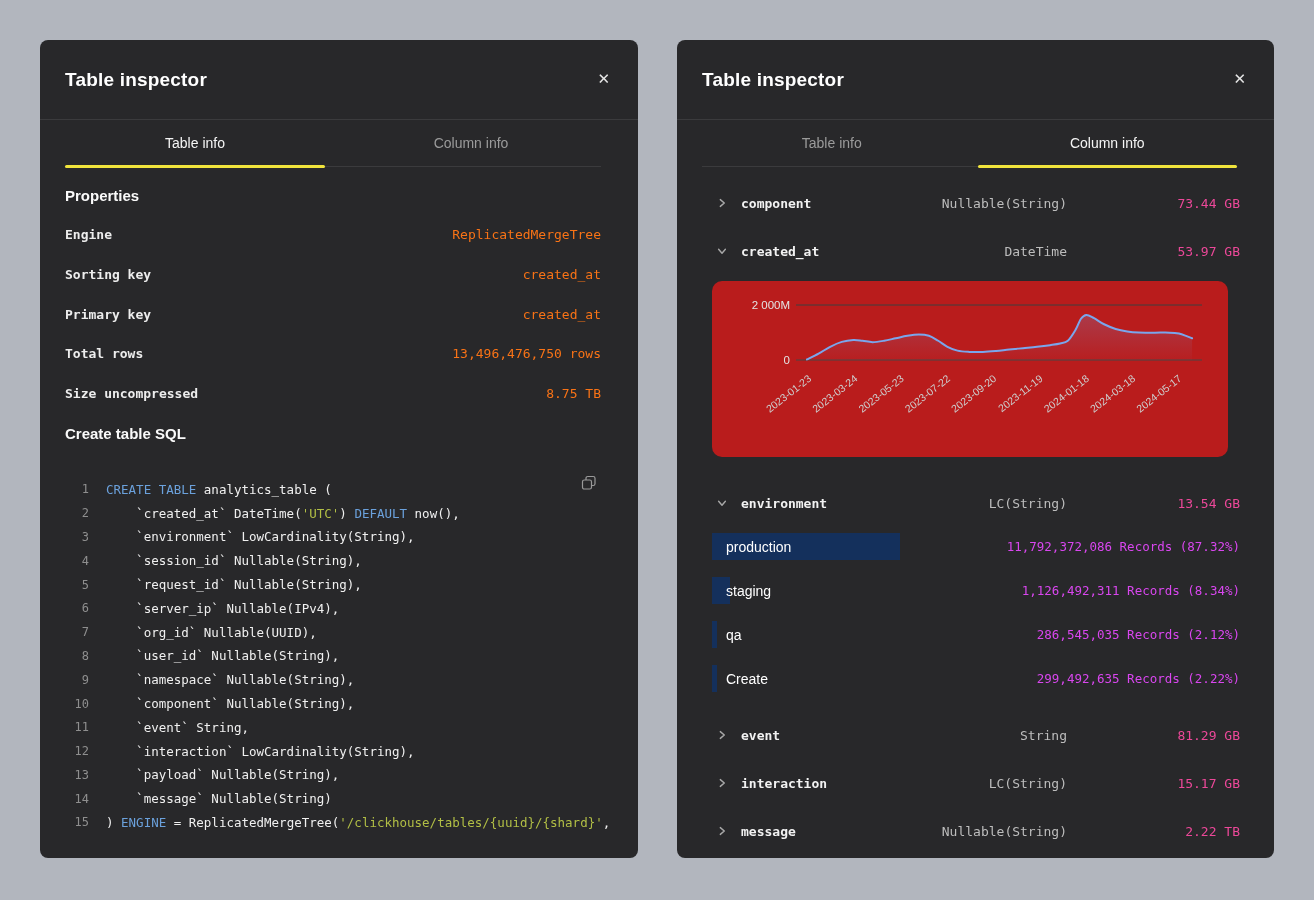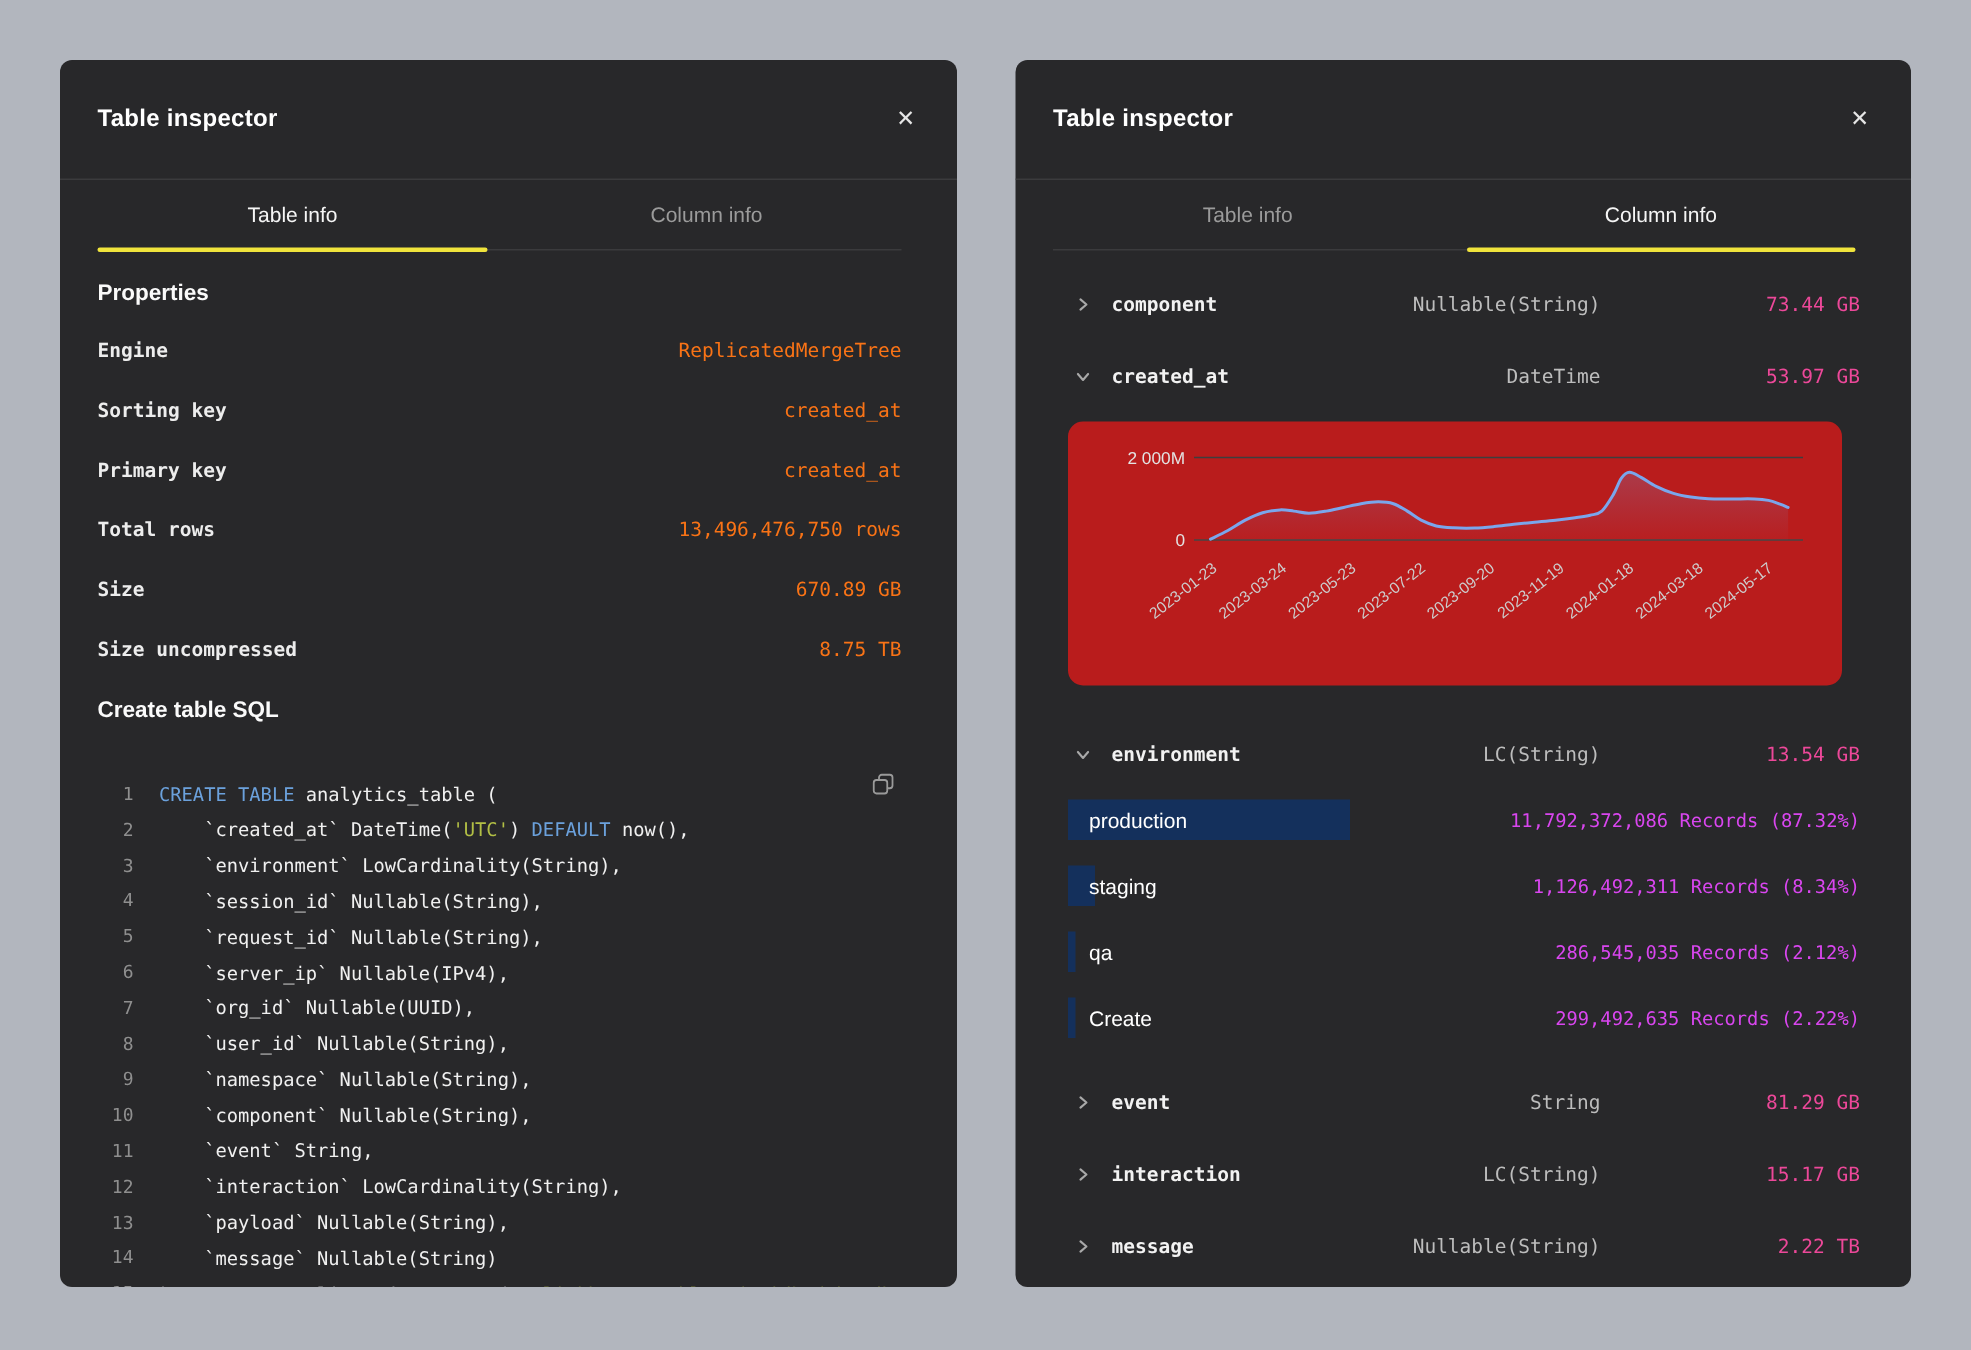--- a/index.html
+++ b/index.html
@@ -14,21 +14,21 @@
     border-radius:8px;overflow:hidden;color:#ececec;
   }
   .modal-left{left:40px;width:598px;}
   .modal-right{left:677px;width:597px;}
 
   .modal-header{
     height:79px;border-bottom:1px solid #3b3b3d;
     display:flex;align-items:center;justify-content:space-between;
     padding:0 24px 0 25px;
   }
-  .modal-title{font-size:16px;font-weight:700;color:#ffffff;letter-spacing:.2px;}
+  .modal-title{font-size:19px;font-weight:700;color:#ffffff;letter-spacing:.2px;}
   .close-btn{
     background:none;border:none;color:#e6e6e6;font-size:15px;line-height:1;
     cursor:pointer;padding:4px;font-family:"DejaVu Sans",sans-serif;
   }
 
   .tabs{display:flex;margin:0 37px 0 25px;height:46px;border-bottom:1px solid #3b3b3d;gap:16px;}
   .tab{
     flex:1;display:flex;align-items:center;justify-content:center;
     font-size:14px;color:#9b9b9b;position:relative;cursor:pointer;
   }
@@ -116,24 +116,20 @@
             <span class="prop-label">Sorting key</span>
             <span class="prop-value">created_at</span>
           </div>
           <div class="prop-row">
             <span class="prop-label">Primary key</span>
             <span class="prop-value">created_at</span>
           </div>
           <div class="prop-row">
             <span class="prop-label">Total rows</span>
             <span class="prop-value">13,496,476,750 rows</span>
-          </div>
-          <div class="prop-row">
-            <span class="prop-label">Size</span>
-            <span class="prop-value">670.89 GB</span>
           </div>
           <div class="prop-row">
             <span class="prop-label">Size uncompressed</span>
             <span class="prop-value">8.75 TB</span>
           </div>
         </div>
       <h2 class="section-heading">Create table SQL</h2>
       <div class="code-block">
         <button class="copy-btn" title="Copy">
           <svg width="16" height="16" viewBox="0 0 16 16">

